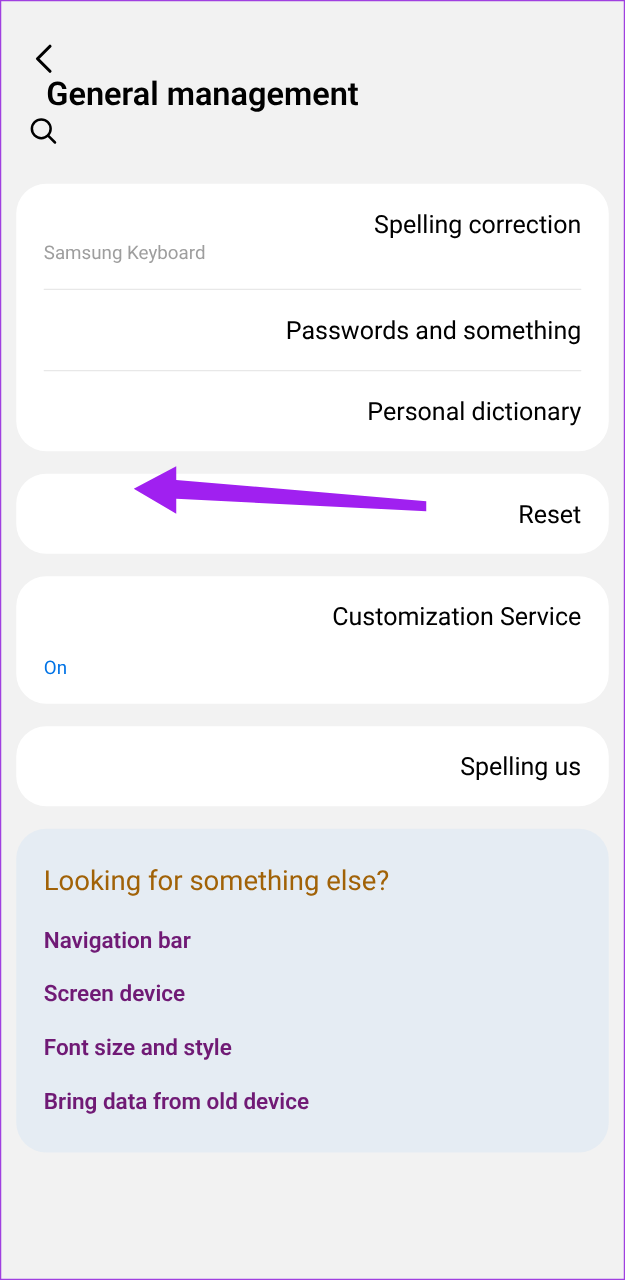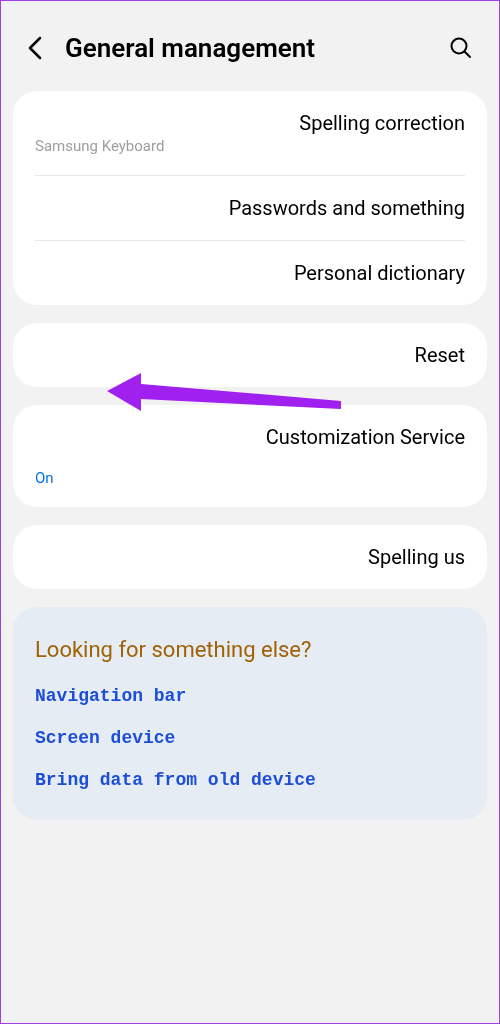--- a/index.html
+++ b/index.html
@@ -14,22 +14,23 @@
       background: #f2f2f2;
       border: 1px solid #a040e0;
       position: relative;
       overflow: hidden;
     }
     .container {
       padding: 12px;
     }
     .header {
       display: flex;
-      align-items: center;
+      align-items: flex-start;
       padding: 20px 12px 28px 8px;
+      flex-direction: column;
     }
     .back-btn {
       width: 28px;
       height: 28px;
       display: flex;
       align-items: center;
       justify-content: center;
       cursor: pointer;
     }
     .back-btn svg {
@@ -94,25 +95,24 @@
     }
     .suggestions-title {
       font-size: 22px;
       color: #a16207;
       font-weight: 400;
       margin-bottom: 24px;
     }
     .suggestion-link {
       display: block;
       font-size: 18px;
-      color: #1d4ed8;
+      color: #701a75;
       font-weight: 600;
       margin-bottom: 22px;
       cursor: pointer;
-      font-family: Liberation Mono, monospace;
     }
     .suggestion-link:last-child {
       margin-bottom: 8px;
     }
     .arrow-annotation {
       position: absolute;
       left: 100px;
       top: 368px;
       pointer-events: none;
       z-index: 10;
@@ -168,20 +168,21 @@
   <div class="card">
     <div class="item">
       <div class="item-title">Spelling us</div>
     </div>
   </div>
 
   <div class="suggestions-card">
     <div class="suggestions-title">Looking for something else?</div>
     <span class="suggestion-link">Navigation bar</span>
     <span class="suggestion-link">Screen device</span>
+    <span class="suggestion-link">Font size and style</span>
     <span class="suggestion-link">Bring data from old device</span>
   </div>
 </div>
 
 <svg class="arrow-annotation" width="260" height="50" viewBox="0 0 260 50">
   <defs>
     <linearGradient id="arrowGrad" x1="0%" y1="0%" x2="100%" y2="0%">
       <stop offset="0%" stop-color="#a020f0"></stop>
       <stop offset="100%" stop-color="#a020f0"></stop>
     </linearGradient>

